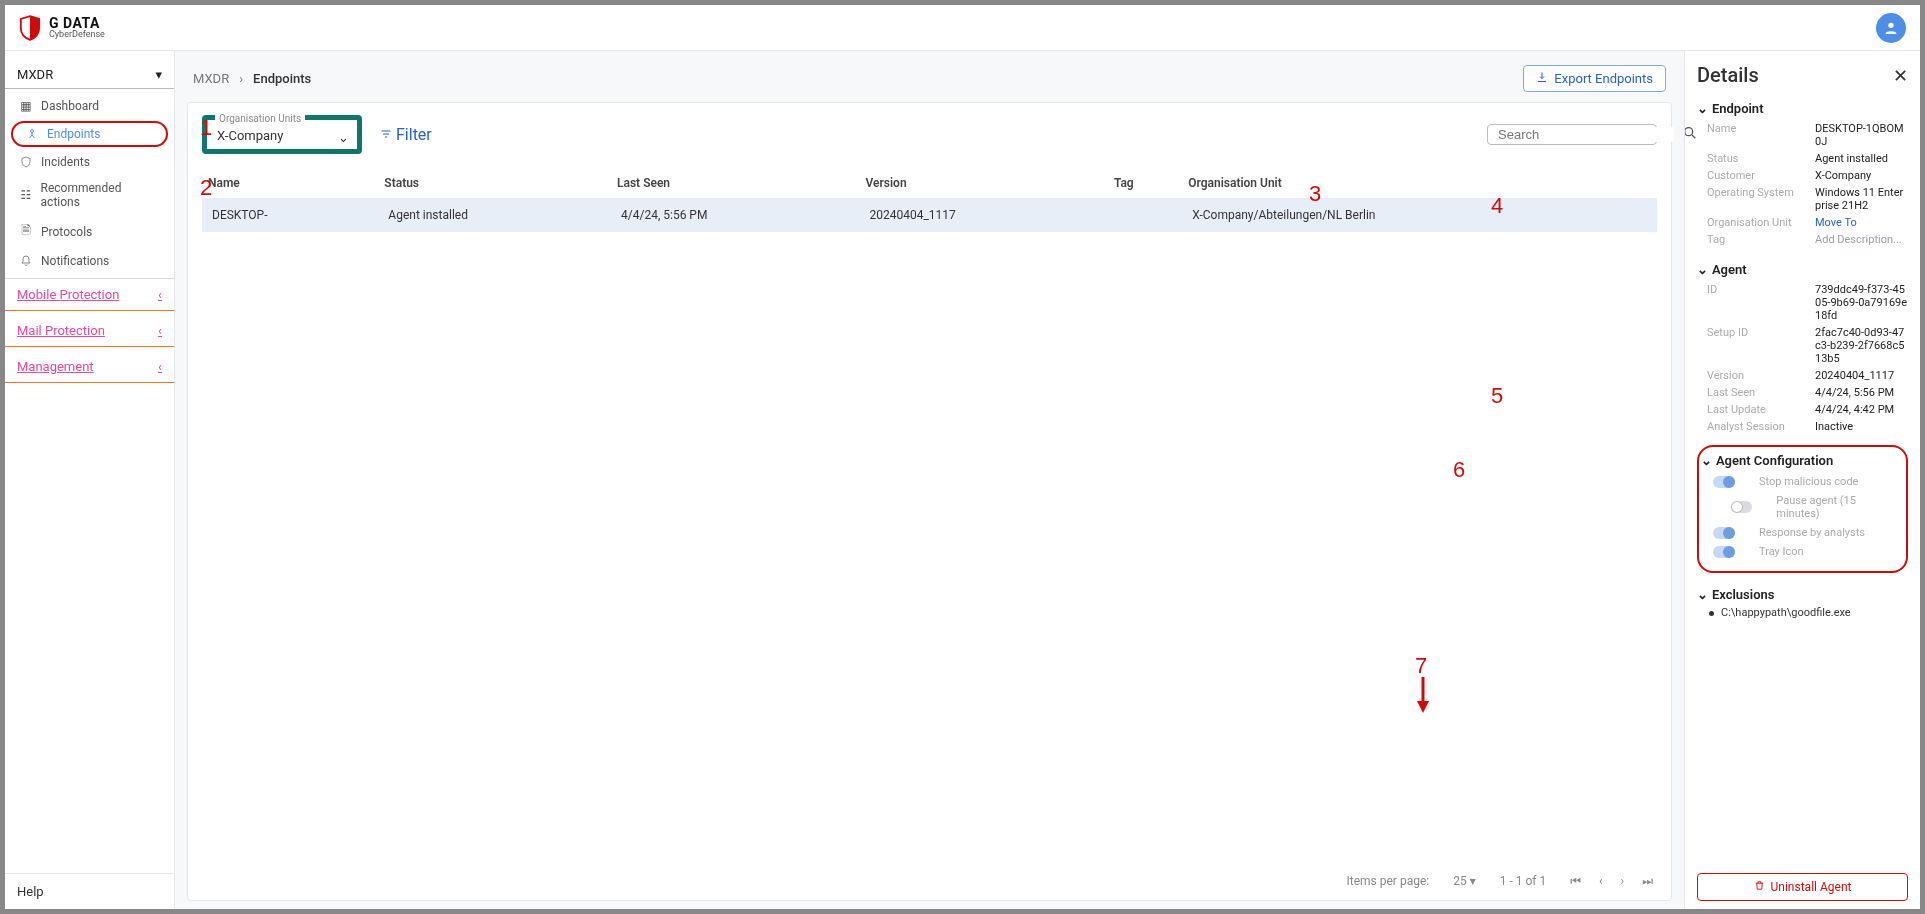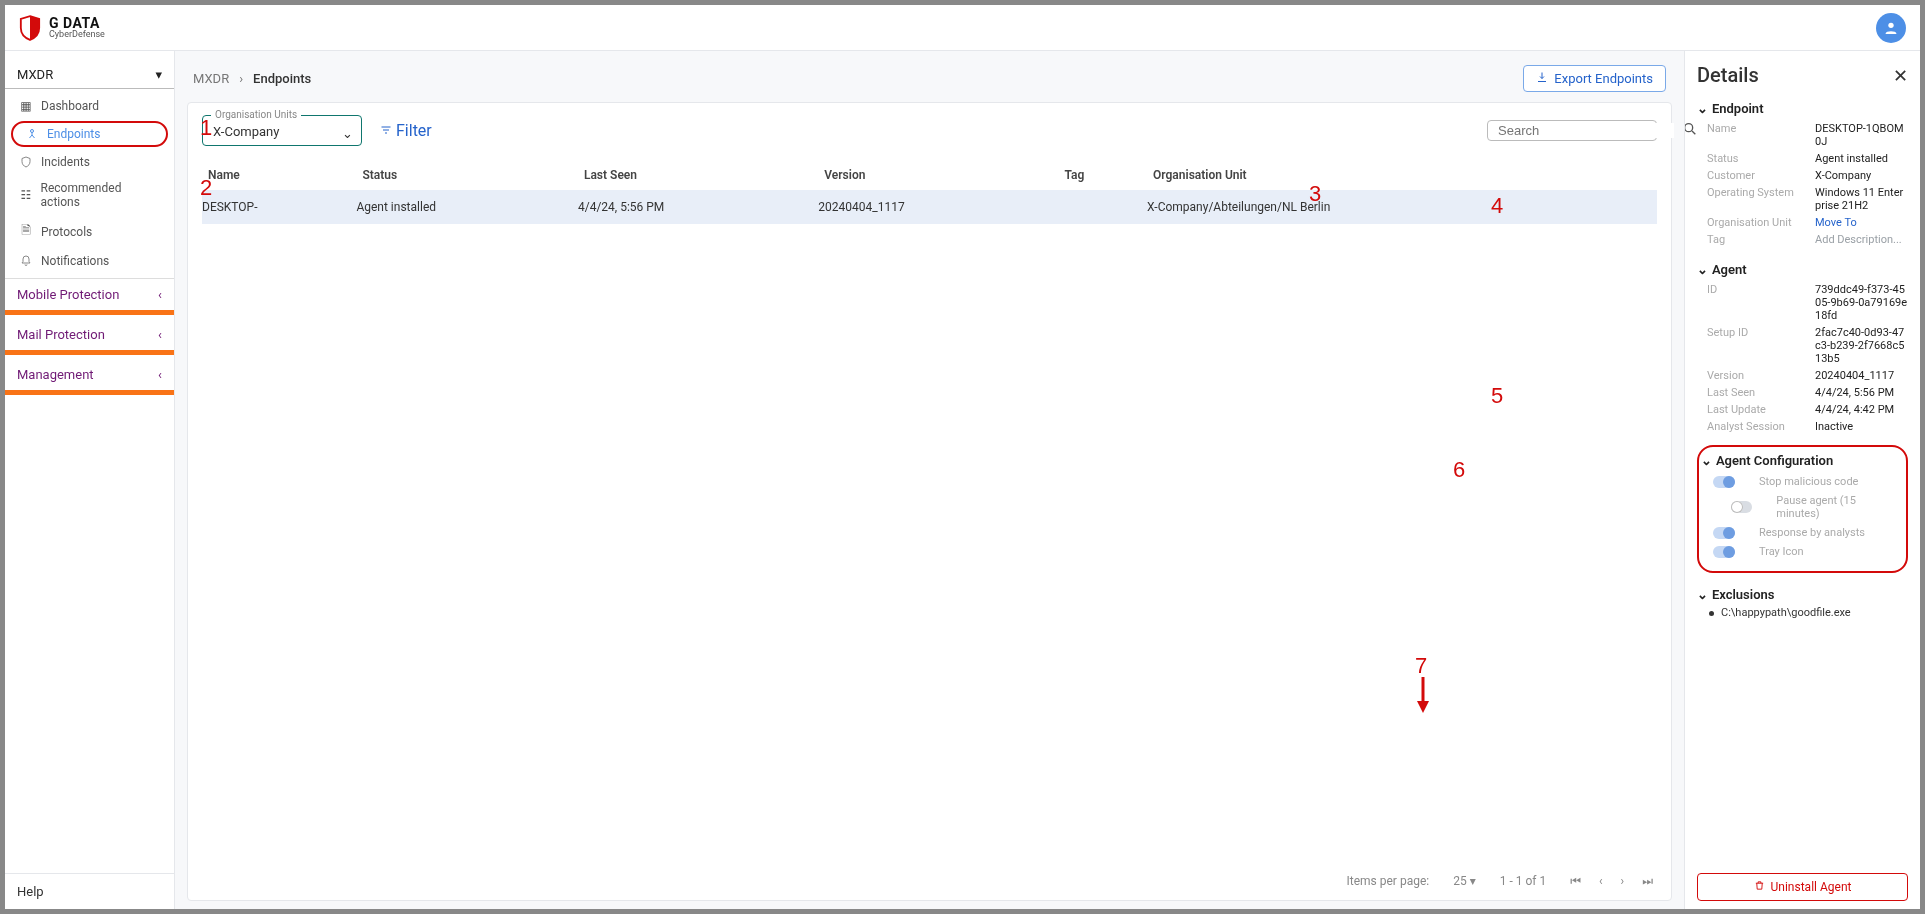--- a/index.html
+++ b/index.html
@@ -50,22 +50,23 @@
     display:flex; align-items:center; gap:8px; padding:6px 14px; color:#555;
     cursor:pointer; font-size:12px;
   }
   .side-item .ico { width:14px; display:flex; justify-content:center; }
   .side-item.highlight {
     border:2px solid #d30a0a; border-radius:14px; padding:4px 12px; margin:2px 6px;
     color:#4d8fe6;
   }
   .side-group {
     display:flex; align-items:center; justify-content:space-between;
-    padding:8px 12px; font-size:13px; color:#701a75; border-top:1px solid #ddd; border-bottom:5px solid #f97316; cursor:pointer;
+    padding:8px 12px; font-size:13px; color:#ec4899; border-top:1px solid #ddd; border-bottom:1px solid #f97316; cursor:pointer;
     margin-top:4px;
+    text-decoration:underline;
   }
   .side-group + .side-group { border-top:none; }
   .side-help { margin-top:auto; padding:10px 12px; font-size:13px; border-top:1px solid #e5e7eb; }
 
   
   .main {
     flex:1; background:#f7f8fa; display:flex; flex-direction:column; padding:8px 12px; min-width:0;
   }
   .crumbs-row { display:flex; align-items:center; justify-content:space-between; padding:6px 6px 10px 6px; }
   .crumbs { display:flex; align-items:center; gap:10px; color:#777; font-size:13px; }
@@ -73,36 +74,36 @@
   .export-btn {
     border:1px solid #7aa9e8; border-radius:4px; padding:5px 12px; color:#2563cb; background:#fff;
     display:flex; align-items:center; gap:6px; cursor:pointer; font-size:13px;
   }
   .card {
     background:#fff; border:1px solid #e5e7eb; border-radius:4px; padding:12px 14px; flex:1;
     display:flex; flex-direction:column; min-height:0;
   }
   .filter-row { display:flex; align-items:center; gap:18px; }
   .org-select {
-    position:relative; border:1px solid #0f766e; border-radius:4px; padding:8px 30px 6px 10px;
+    position:relative; border:5px solid #0f766e; border-radius:4px; padding:8px 30px 6px 10px;
     min-width:160px; cursor:pointer;
   }
   .org-select .float-label {
     position:absolute; top:-7px; left:8px; background:#fff; padding:0 4px; font-size:10px; color:#888;
   }
   .org-select .caret { position:absolute; right:8px; top:10px; }
   .filter-link { color:#2563cb; display:flex; align-items:center; gap:4px; cursor:pointer; font-size:16px; }
   .search-box {
     margin-left:auto; border:1px solid #bbb; border-radius:4px; padding:0 10px;
     display:flex; align-items:center; gap:8px; width:170px;
   }
   .search-box input { border:none; outline:none; flex:1; font-size:13px; }
   table.endpoints { width:100%; border-collapse:collapse; margin-top:14px; font-size:12px; }
   table.endpoints th { text-align:left; padding:8px 6px; color:#444; font-weight:600; font-size:12px; }
-  table.endpoints td { padding:10px 0; color:#333; }
+  table.endpoints td { padding:10px 10px; color:#333; }
   tr.row-sel td { background:#e8eef8; }
   .pager {
     margin-top:auto; display:flex; align-items:center; justify-content:flex-end; gap:24px;
     color:#888; font-size:12px; padding:10px 4px 0 4px;
   }
   .pager-ctrls { display:flex; gap:18px; }
   .pager-ctrls span { cursor:pointer; }
 
   
   .details {

